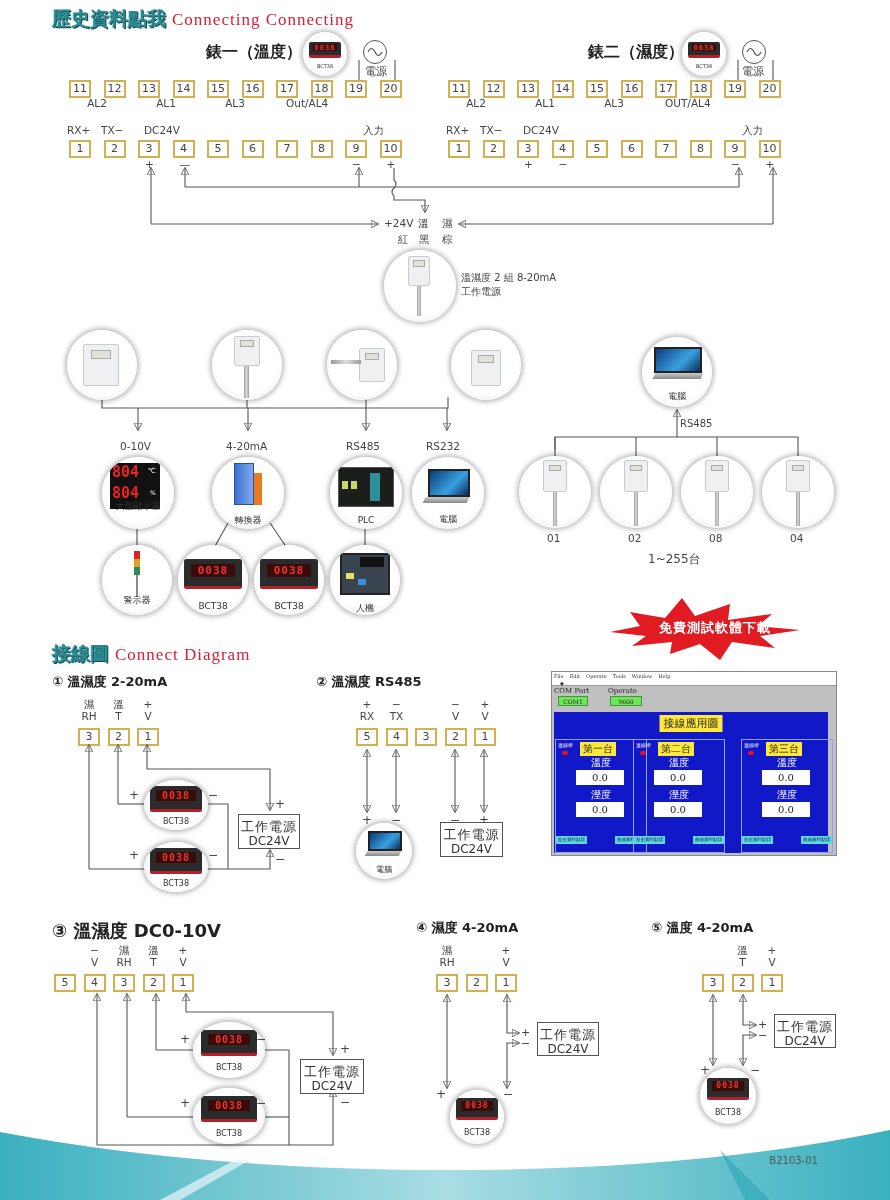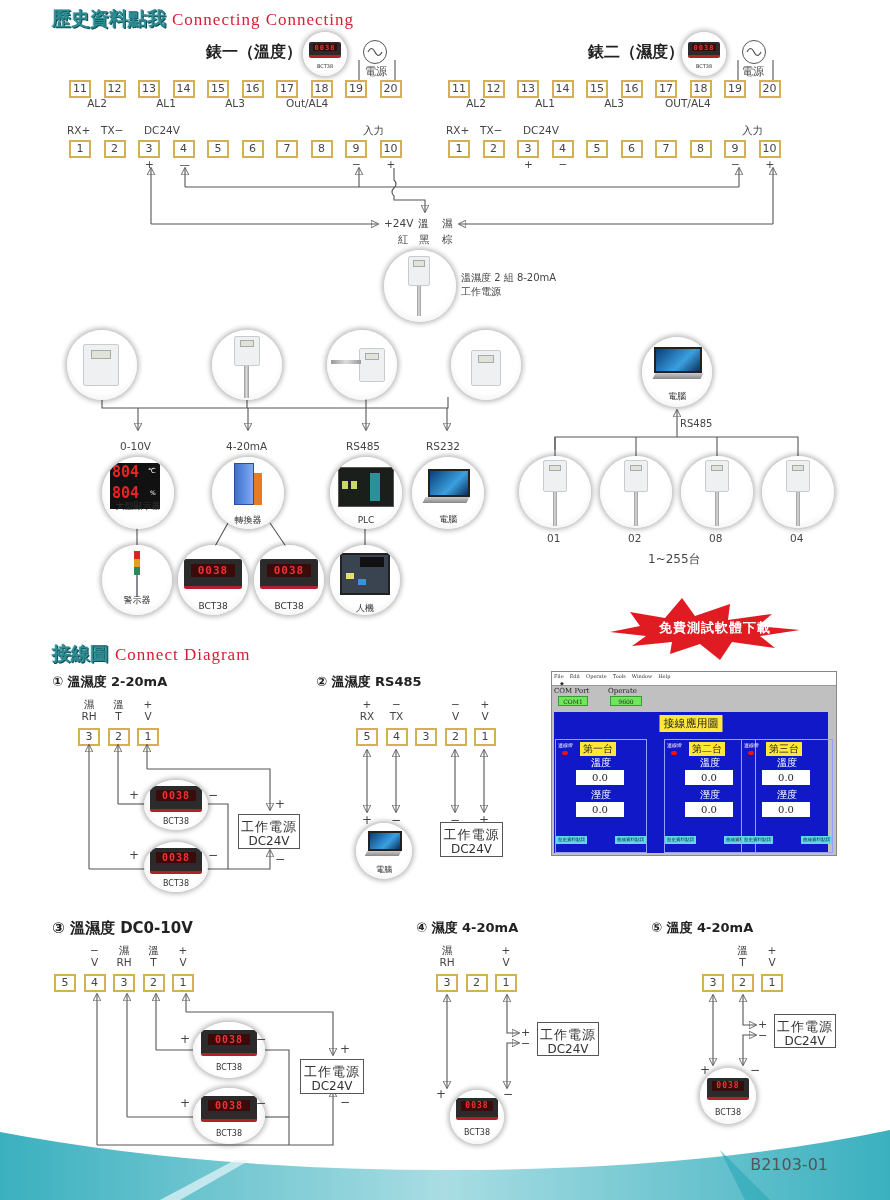--- a/index.html
+++ b/index.html
@@ -34,21 +34,21 @@
   .app .unit{position:absolute;top:27px;width:92px;bottom:0;border:1px solid #8fa2ff}
   .app .unit .led-l{position:absolute;left:2px;top:2px;font-size:5px;color:#fff}
   .app .unit .led{position:absolute;left:6px;top:11px;width:6px;height:4px;background:#e11;border-radius:2px}
   .app .unit .name{position:absolute;left:24px;top:2px;background:#ffe83a;font-size:10px;padding:0 3px;color:#222}
   .app .unit .lab{position:absolute;left:0;right:0;text-align:center;font-size:10px;color:#fff}
   .app .unit .val{position:absolute;left:20px;width:48px;height:15px;background:#fff;font-size:10px;text-align:center;line-height:15px;color:#222}
   .app .unit .btn{position:absolute;bottom:8px;height:8px;background:#5fd8e8;font-size:4.5px;line-height:8px;color:#124;padding:0 2px}
   .burst{position:absolute;left:610px;top:598px;width:190px;height:62px}
   .burst-text{position:absolute;left:640px;top:619px;width:150px;text-align:center;color:#fff;font-weight:bold;font-size:13px;letter-spacing:1px}
   .footer{position:absolute;left:0;top:1120px;width:890px;height:80px}
-  .code{position:absolute;right:62px;top:1155px;font-size:16px;color:#555}
+  .code{position:absolute;right:72px;top:1155px;font-size:10px;color:#555}
   .sine{position:absolute;width:24px;height:24px;border:1.2px solid #555;border-radius:50%}
 </style>
 </head>
 <body>
 
 <div class="sec-title" style="left:52px;top:6px">
   <span class="zh">歷史資料點我</span>
   <span class="en">Connecting Connecting</span>
 </div>
 
@@ -340,21 +340,21 @@
 </svg>
 <div class="burst-text">免費測試軟體下載</div>
 
 <div class="sec-title" style="left:52px;top:641px">
   <span class="zh">接線圖</span>
   <span class="en">Connect Diagram</span>
 </div>
 
 <div class="lbl big" style="left:52px;top:673px;font-weight:bold;font-size:13px">① 溫濕度 2-20mA</div>
 <div class="lbl big" style="left:316px;top:673px;font-weight:bold;font-size:13px">② 溫濕度 RS485</div>
-<div class="lbl big" style="left:52px;top:919px;font-weight:bold;font-size:15px">③ 溫濕度 DC0-10V</div>
+<div class="lbl big" style="left:52px;top:919px;font-weight:bold;font-size:18px">③ 溫濕度 DC0-10V</div>
 <div class="lbl big" style="left:416px;top:919px;font-weight:bold;font-size:13px">④ 濕度 4-20mA</div>
 <div class="lbl big" style="left:651px;top:919px;font-weight:bold;font-size:13px">⑤ 溫度 4-20mA</div>
 
 <div id="pins">
     <div class="tb" style="left: 78px; top: 728px;">3</div>
     <div class="lbl" style="left: 78px; top: 698px; width: 22px;">濕</div>
     <div class="lbl" style="left: 78px; top: 710px; width: 22px;">RH</div>
     <div class="tb" style="left: 107.5px; top: 728px;">2</div>
     <div class="lbl" style="left: 107.5px; top: 698px; width: 22px;">溫</div>
     <div class="lbl" style="left: 107.5px; top: 710px; width: 22px;">T</div>
@@ -563,21 +563,21 @@
           <span class="led-l">連線燈</span>
   <span class="led"></span>
   <span class="name">第一台</span>
   <span class="lab" style="top:16px">溫度</span>
   <span class="val" style="top:30px">0.0</span>
   <span class="lab" style="top:48px">溼度</span>
   <span class="val" style="top:62px">0.0</span>
   <span class="btn" style="left:0">歷史資料點我</span>
   <span class="btn" style="right:0">曲線資料點我</span>
         </div>
-        <div class="unit" style="left: 110px;">
+        <div class="unit" style="left: 79px;">
           <span class="led-l">連線燈</span>
   <span class="led"></span>
   <span class="name">第二台</span>
   <span class="lab" style="top:16px">溫度</span>
   <span class="val" style="top:30px">0.0</span>
   <span class="lab" style="top:48px">溼度</span>
   <span class="val" style="top:62px">0.0</span>
   <span class="btn" style="left:0">歷史資料點我</span>
   <span class="btn" style="right:0">曲線資料點我</span>
         </div>

